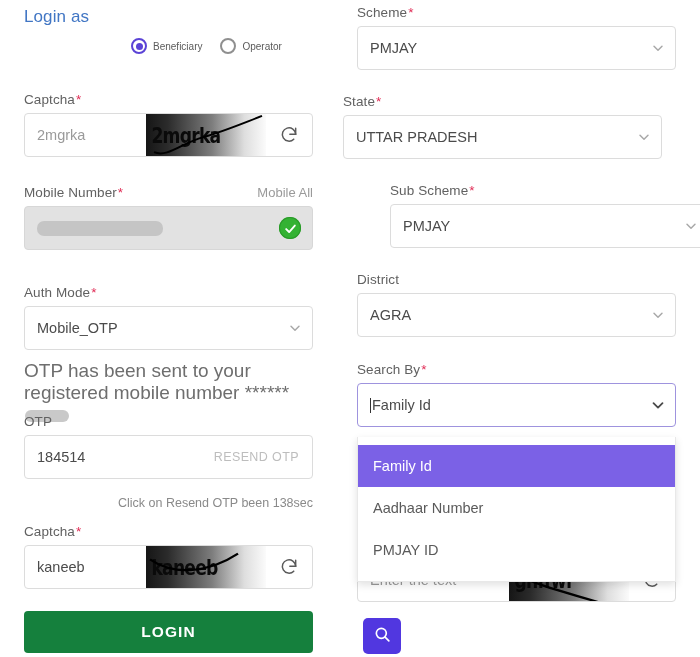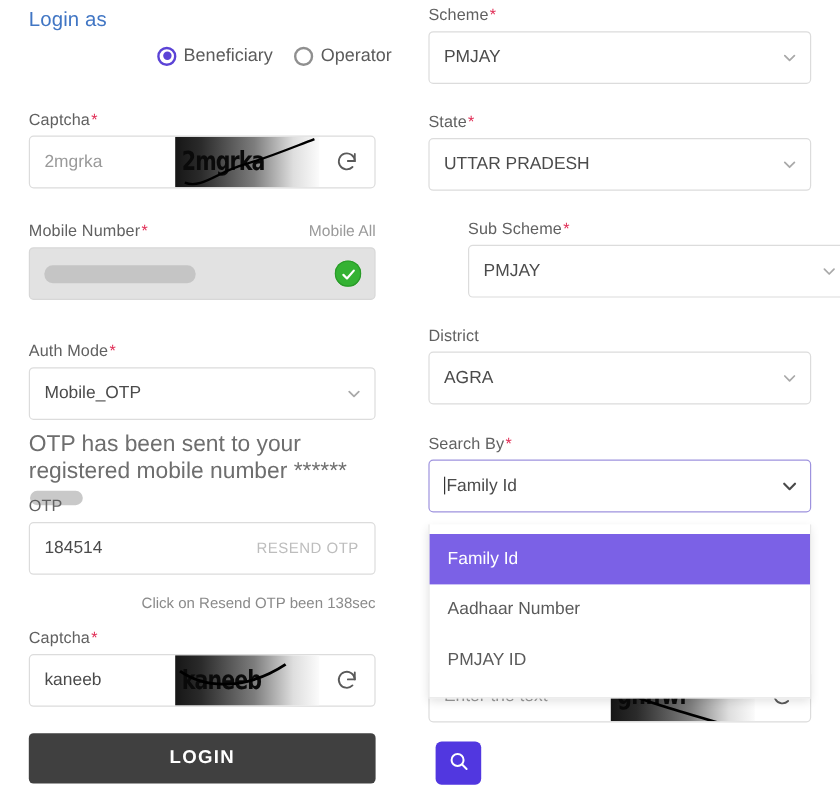--- a/index.html
+++ b/index.html
@@ -56,21 +56,21 @@
     left: 131px;
     top: 38px;
     display: flex;
     align-items: center;
     gap: 18px;
   }
   .radio-opt {
     display: flex;
     align-items: center;
     gap: 6px;
-    font-size: 15px;
+    font-size: 10px;
     color: #5b5b5b;
     cursor: pointer;
   }
   .radio-dot {
     width: 16px; height: 16px;
     border-radius: 50%;
     border: 2px solid #8f8f8f;
     box-sizing: border-box;
     position: relative;
     flex: none;
@@ -258,21 +258,21 @@
     padding-right: 13px;
     flex: none;
     cursor: pointer;
   }
 
   
   .btn-login {
     position: absolute;
     width: 289px;
     height: 42px;
-    background: #404040;
+    background: #15803d;
     border: none;
     border-radius: 4px;
     color: #fff;
     font-size: 15.5px;
     font-weight: bold;
     letter-spacing: 1.1px;
     cursor: pointer;
     font-family: "Liberation Sans", sans-serif;
   }
 
@@ -420,21 +420,21 @@
     <div class="ctrl">
       <span class="val">PMJAY</span>
       <span class="chev">
         <svg width="16" height="16" viewBox="0 0 24 24" fill="none" stroke="currentColor" stroke-width="2.2" stroke-linecap="round" stroke-linejoin="round">
           <polyline points="6,9.5 12,15.5 18,9.5"></polyline>
         </svg>
       </span>
     </div>
   </div>
 
-  <div class="field field-wide" style="left:357px; top:94px;">
+  <div class="field field-wide" style="left:343px; top:94px;">
     <span class="label"><span>State</span><span class="req">*</span></span>
     <div class="ctrl">
       <span class="val">UTTAR PRADESH</span>
       <span class="chev">
         <svg width="16" height="16" viewBox="0 0 24 24" fill="none" stroke="currentColor" stroke-width="2.2" stroke-linecap="round" stroke-linejoin="round">
           <polyline points="6,9.5 12,15.5 18,9.5"></polyline>
         </svg>
       </span>
     </div>
   </div>

